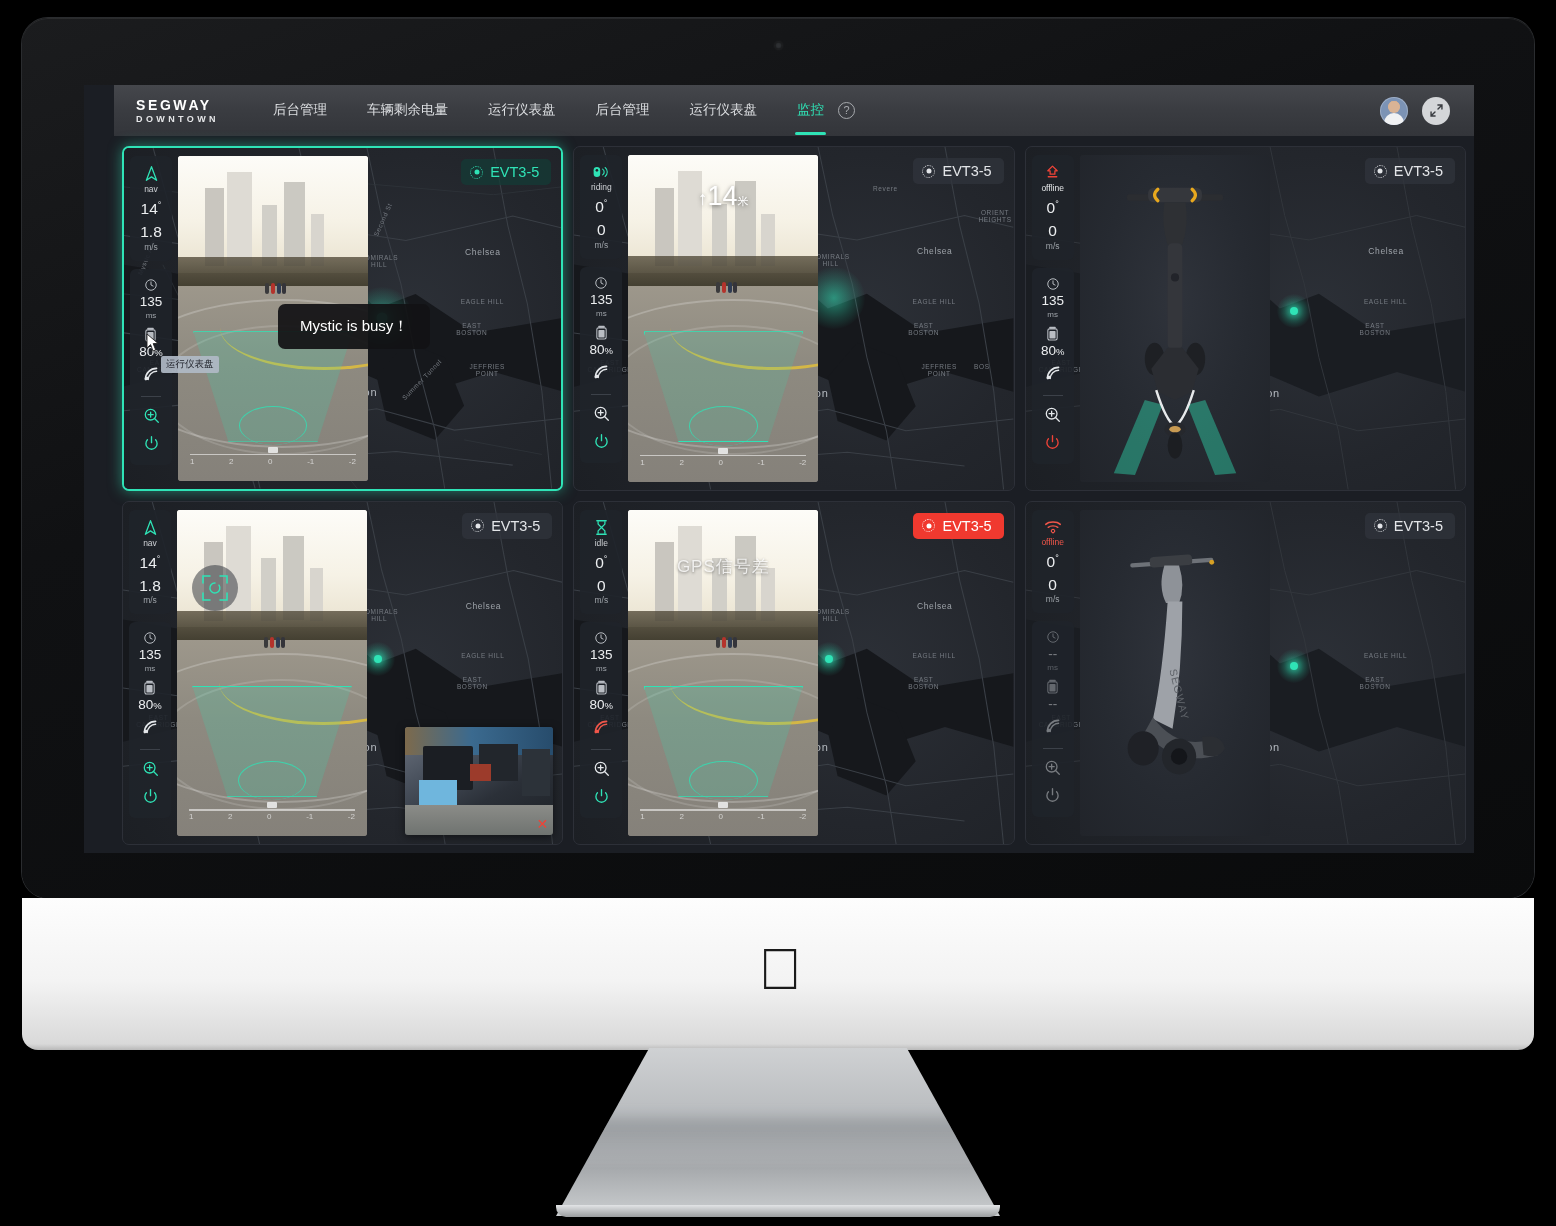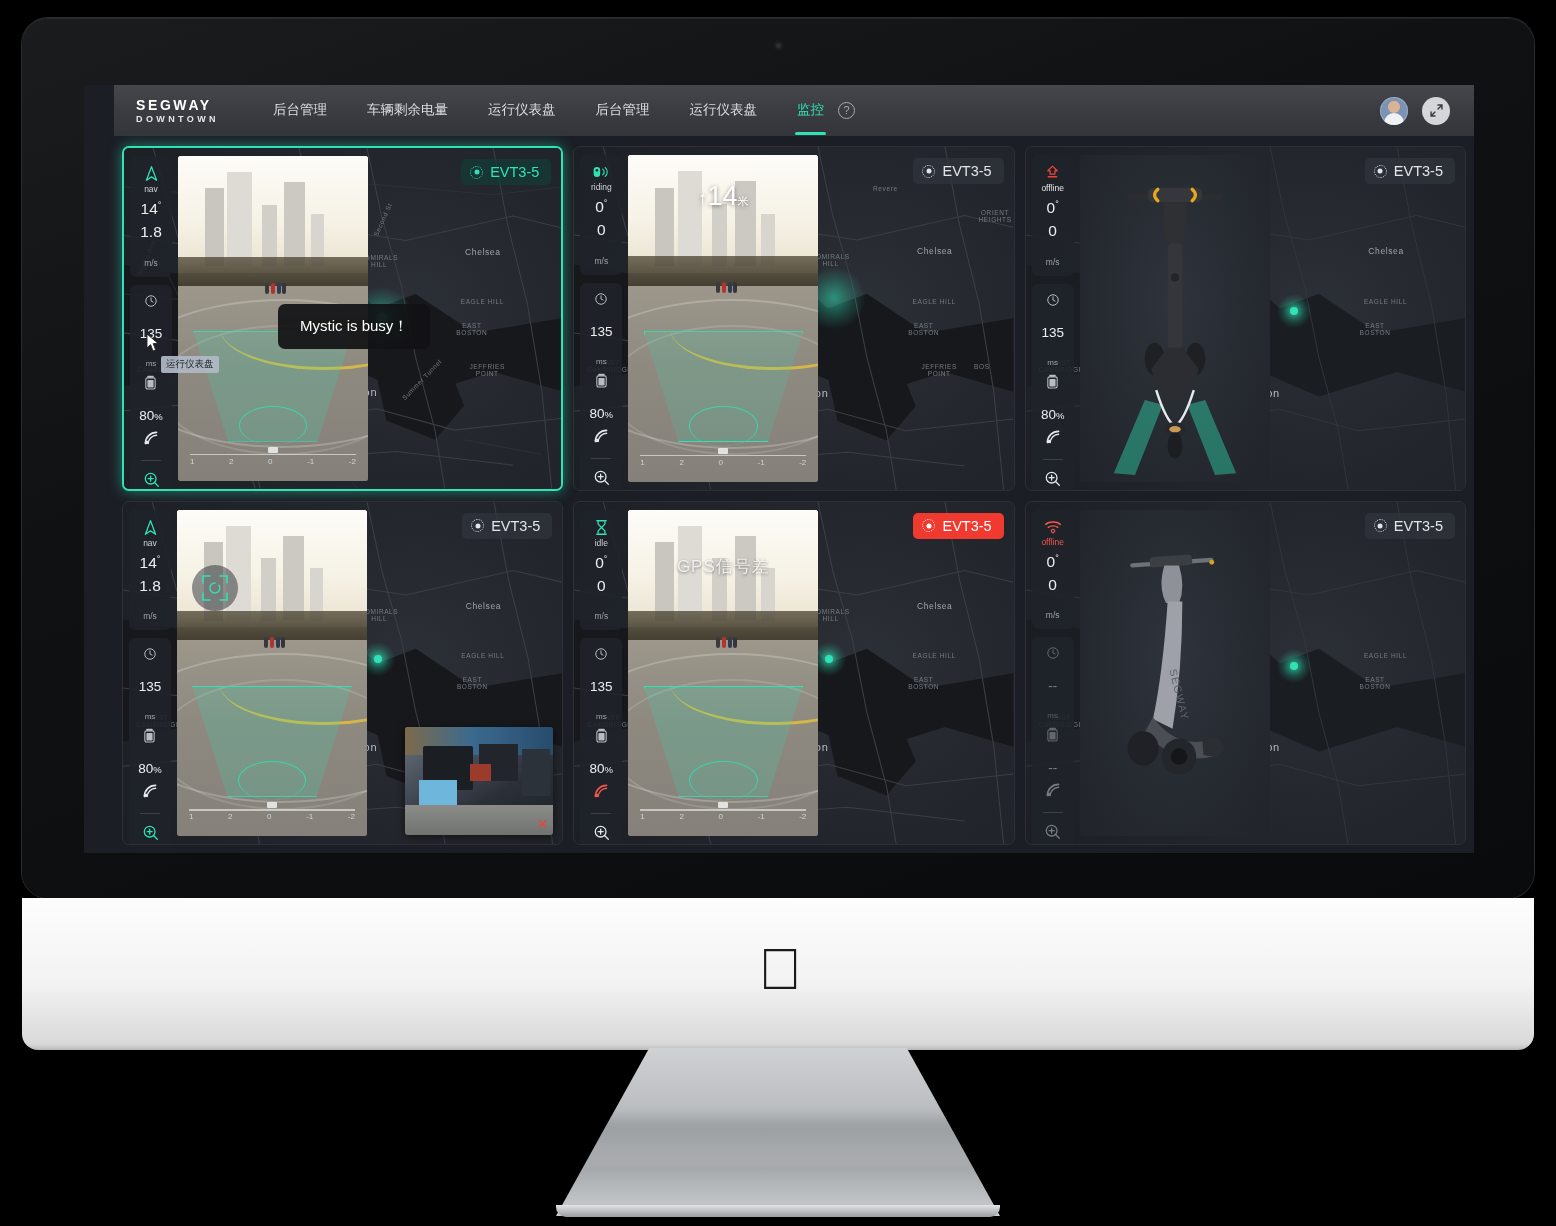--- a/index.html
+++ b/index.html
@@ -177,21 +177,21 @@
   .rail-mode { display:flex; flex-direction:column; align-items:center; gap:2px; }
   .rail-mode-label { font-size:8.5px; color:#cdd0d4; }
   .rail-mode.nav .rail-mode-label,
   .rail-mode.control .rail-mode-label,
   .rail-mode.idle .rail-mode-label { color:#cdd0d4; }
   .rail-mode.riding .rail-mode-label { color:#e6e8ea; }
   .rail-mode.offline .rail-mode-label { color:#f0564a; }
   .rail-val { font-size:15.5px; color:#eceef0; font-weight:500; line-height:1.05; }
   .rail-val sup { font-size:9px; vertical-align:super; }
   .rail-unit { font-size:8.5px; color:#9ea3a9; margin-top:-1px; }
-  .rail-stat { display:flex; flex-direction:column; align-items:center; gap:18px; }
+  .rail-stat { display:flex; flex-direction:column; align-items:center; gap:2px; }
   .rail-stat-val { font-size:13.5px; color:#eceef0; font-weight:500; }
   .rail-stat-val .pct { font-size:9.5px; }
   .rail-stat-unit { font-size:8px; color:#9ea3a9; }
   .rail-div { width:20px; height:1px; background:#3c4149; margin:3px 0; }
   .rail-icon { cursor:pointer; display:block; }
   .dim { opacity:.45; }
 
   
   .feed {
     position:absolute; left:54px; top:8px; width:190px; bottom:8px;

